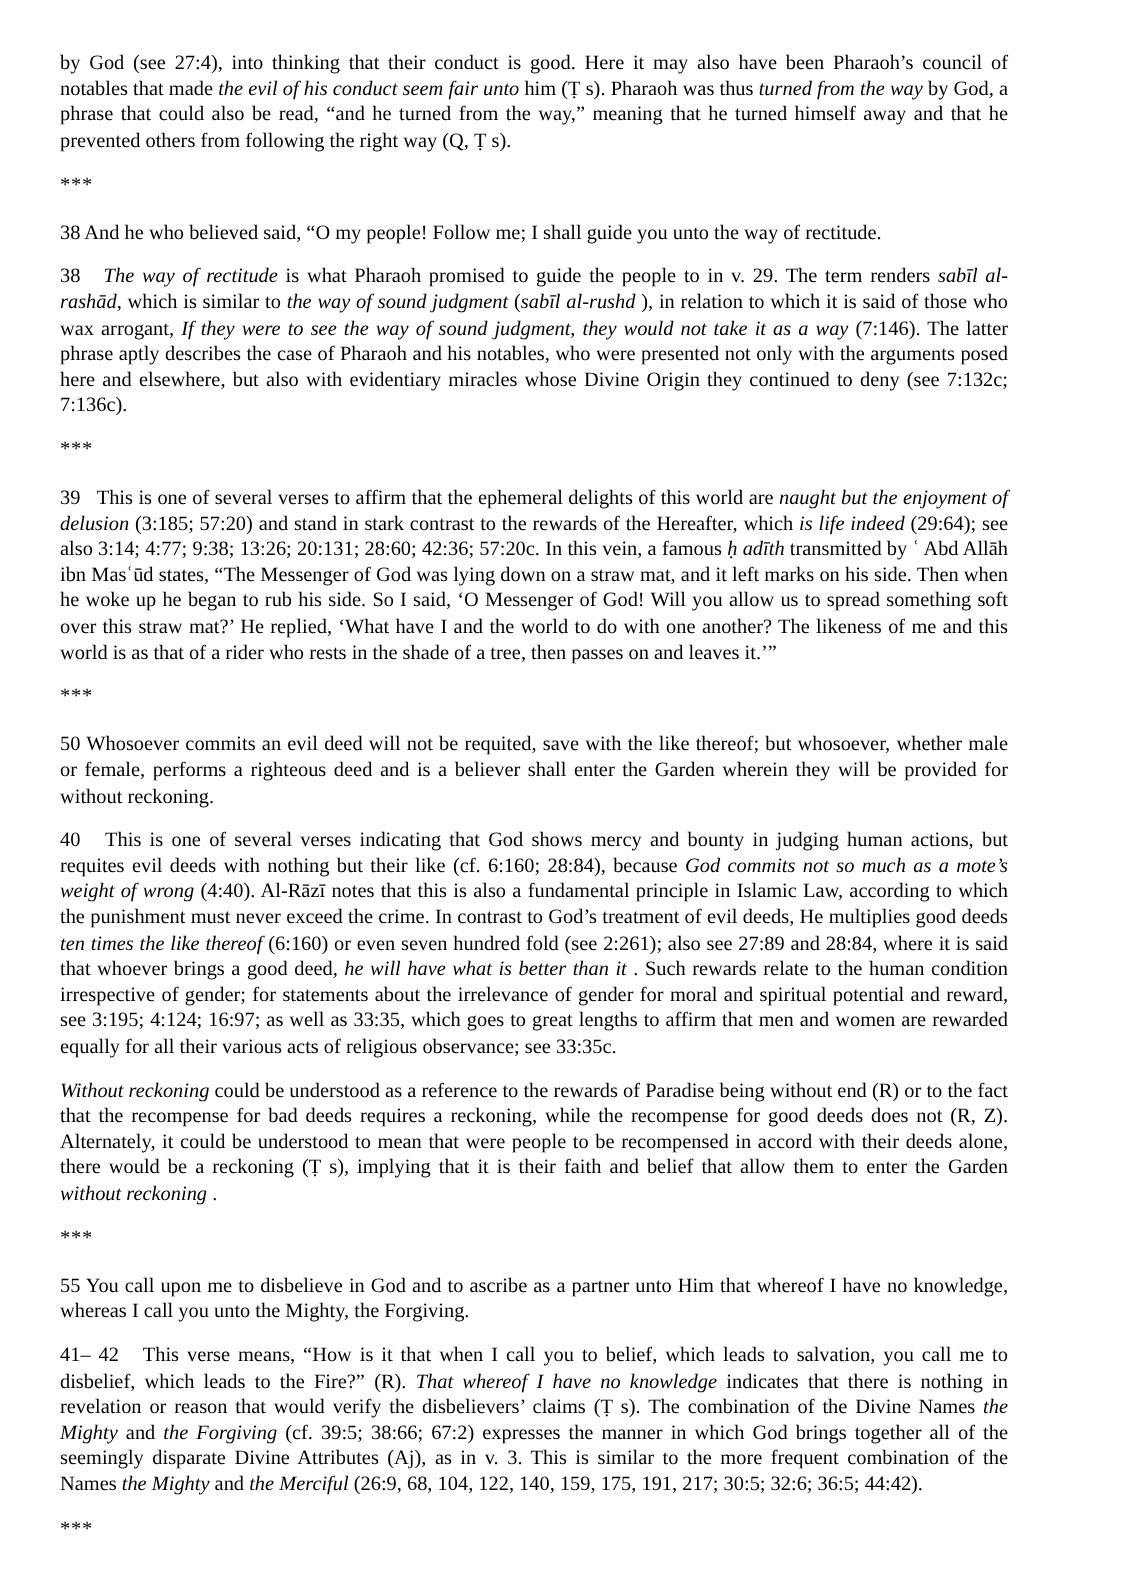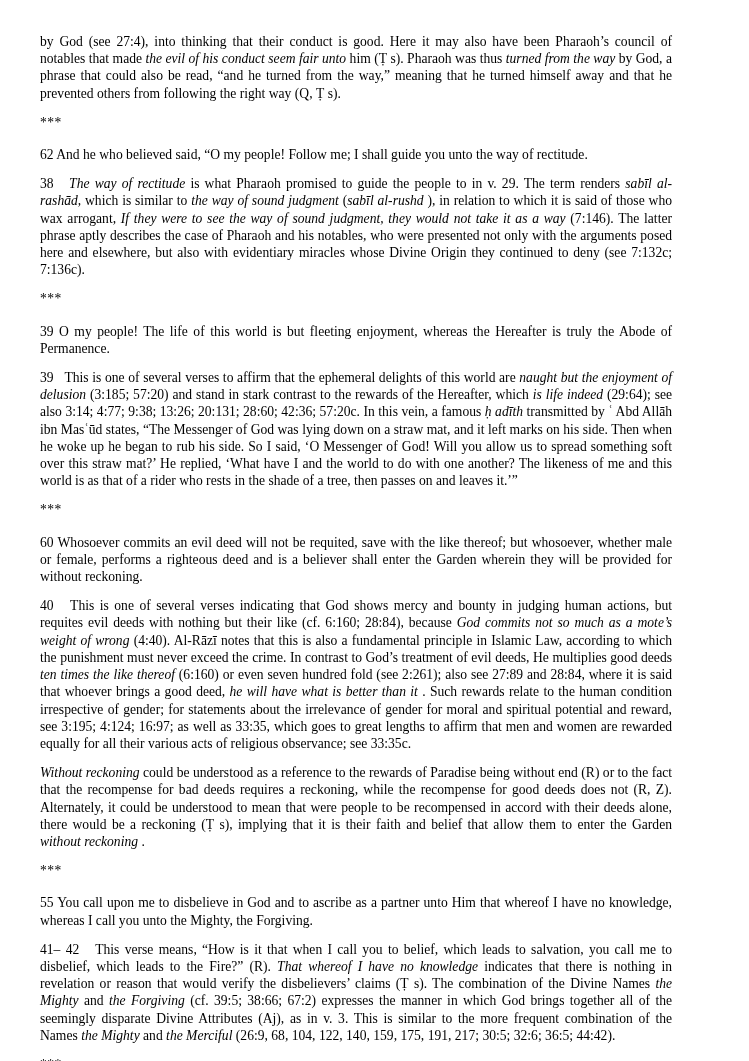--- a/index.html
+++ b/index.html
@@ -42,27 +42,26 @@
     font-style: italic;
   }
 </style>
 </head>
 <body>
 
 <div class="page">
   <div id="document-body">
       <p class="paragraph"><span>by God (see 27:4), into thinking that their conduct is good. Here it may also have been Pharaoh’s council of notables that made </span><em>the evil of his conduct seem fair unto</em><span> him (Ṭ s). Pharaoh was thus </span><em>turned from the way</em><span> by God, a phrase that could also be read, “and he turned from the way,” meaning that he turned himself away and that he prevented others from following the right way (Q, Ṭ s).</span></p>
       <p class="separator"><span>***</span></p>
-      <p class="verse"><span>62 And he who believed said, “O my people! Follow me; I shall guide you unto the way of rectitude.</span></p>
+      <p class="verse"><span>38 And he who believed said, “O my people! Follow me; I shall guide you unto the way of rectitude.</span></p>
       <p class="commentary"><span>38&nbsp;&nbsp;&nbsp;</span><em>The way of rectitude</em><span> is what Pharaoh promised to guide the people to in v. 29. The term renders </span><em>sabīl al-rashād,</em><span> which is similar to </span><em>the way of sound judgment</em><span> (</span><em>sabīl al-rushd</em><span> ), in relation to which it is said of those who wax arrogant, </span><em>If they were to see the way of sound judgment, they would not take it as a way</em><span> (7:146). The latter phrase aptly describes the case of Pharaoh and his notables, who were presented not only with the arguments posed here and elsewhere, but also with evidentiary miracles whose Divine Origin they continued to deny (see 7:132c; 7:136c).</span></p>
       <p class="separator"><span>***</span></p>
-      <p class="verse"><span>39 O my people! The life of this world is but fleeting enjoyment, whereas the Hereafter is truly the Abode of Permanence.</span></p>
       <p class="commentary"><span>39&nbsp;&nbsp;&nbsp;This is one of several verses to affirm that the ephemeral delights of this world are </span><em>naught but the enjoyment of delusion</em><span> (3:185; 57:20) and stand in stark contrast to the rewards of the Hereafter, which </span><em>is life indeed</em><span> (29:64); see also 3:14; 4:77; 9:38; 13:26; 20:131; 28:60; 42:36; 57:20c. In this vein, a famous </span><em>ḥ adīth</em><span> transmitted by ʿ Abd Allāh ibn Masʿūd states, “The Messenger of God was lying down on a straw mat, and it left marks on his side. Then when he woke up he began to rub his side. So I said, ‘O Messenger of God! Will you allow us to spread something soft over this straw mat?’ He replied, ‘What have I and the world to do with one another? The likeness of me and this world is as that of a rider who rests in the shade of a tree, then passes on and leaves it.’”</span></p>
       <p class="separator"><span>***</span></p>
-      <p class="verse"><span>60 Whosoever commits an evil deed will not be requited, save with the like thereof; but whosoever, whether male or female, performs a righteous deed and is a believer shall enter the Garden wherein they will be provided for without reckoning.</span></p>
+      <p class="verse"><span>50 Whosoever commits an evil deed will not be requited, save with the like thereof; but whosoever, whether male or female, performs a righteous deed and is a believer shall enter the Garden wherein they will be provided for without reckoning.</span></p>
       <p class="commentary"><span>40&nbsp;&nbsp;&nbsp;This is one of several verses indicating that God shows mercy and bounty in judging human actions, but requites evil deeds with nothing but their like (cf. 6:160; 28:84), because </span><em>God commits not so much as a mote’s weight of wrong</em><span> (4:40). Al-Rāzī notes that this is also a fundamental principle in Islamic Law, according to which the punishment must never exceed the crime. In contrast to God’s treatment of evil deeds, He multiplies good deeds </span><em>ten times the like thereof</em><span> (6:160) or even seven hundred fold (see 2:261); also see 27:89 and 28:84, where it is said that whoever brings a good deed, </span><em>he will have what is better than it</em><span> . Such rewards relate to the human condition irrespective of gender; for statements about the irrelevance of gender for moral and spiritual potential and reward, see 3:195; 4:124; 16:97; as well as 33:35, which goes to great lengths to affirm that men and women are rewarded equally for all their various acts of religious observance; see 33:35c.</span></p>
       <p class="paragraph"><em>Without reckoning</em><span> could be understood as a reference to the rewards of Paradise being without end (R) or to the fact that the recompense for bad deeds requires a reckoning, while the recompense for good deeds does not (R, Z). Alternately, it could be understood to mean that were people to be recompensed in accord with their deeds alone, there would be a reckoning (Ṭ s), implying that it is their faith and belief that allow them to enter the Garden </span><em>without reckoning</em><span> .</span></p>
       <p class="separator"><span>***</span></p>
       <p class="verse"><span>55 You call upon me to disbelieve in God and to ascribe as a partner unto Him that whereof I have no knowledge, whereas I call you unto the Mighty, the Forgiving.</span></p>
       <p class="commentary"><span>41– 42&nbsp;&nbsp;&nbsp;This verse means, “How is it that when I call you to belief, which leads to salvation, you call me to disbelief, which leads to the Fire?” (R). </span><em>That whereof I have no knowledge</em><span> indicates that there is nothing in revelation or reason that would verify the disbelievers’ claims (Ṭ s). The combination of the Divine Names </span><em>the Mighty</em><span> and </span><em>the Forgiving</em><span> (cf. 39:5; 38:66; 67:2) expresses the manner in which God brings together all of the seemingly disparate Divine Attributes (Aj), as in v. 3. This is similar to the more frequent combination of the Names </span><em>the Mighty</em><span> and </span><em>the Merciful</em><span> (26:9, 68, 104, 122, 140, 159, 175, 191, 217; 30:5; 32:6; 36:5; 44:42).</span></p>
       <p class="separator"><span>***</span></p>
     </div>
 </div>
 
 </body></html>

